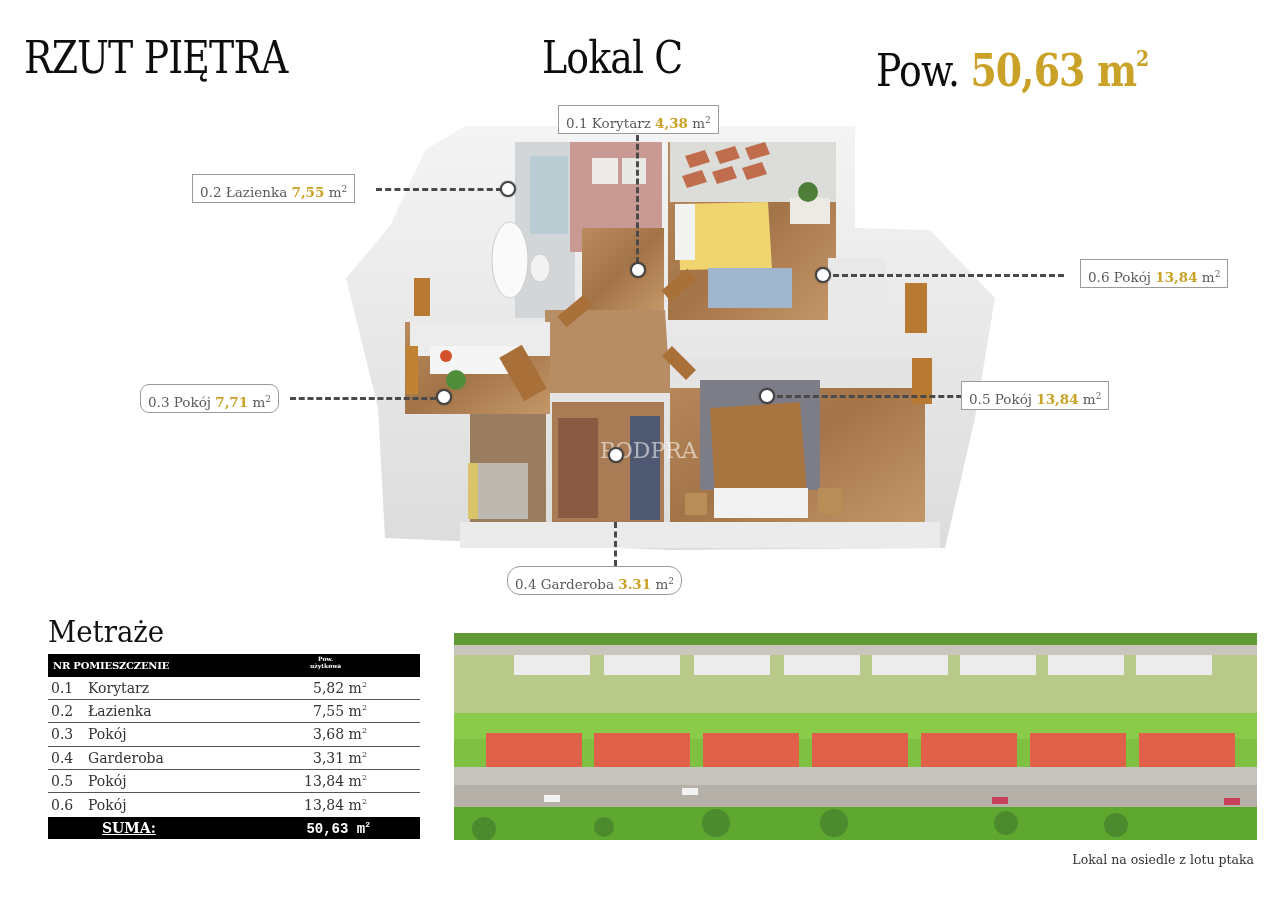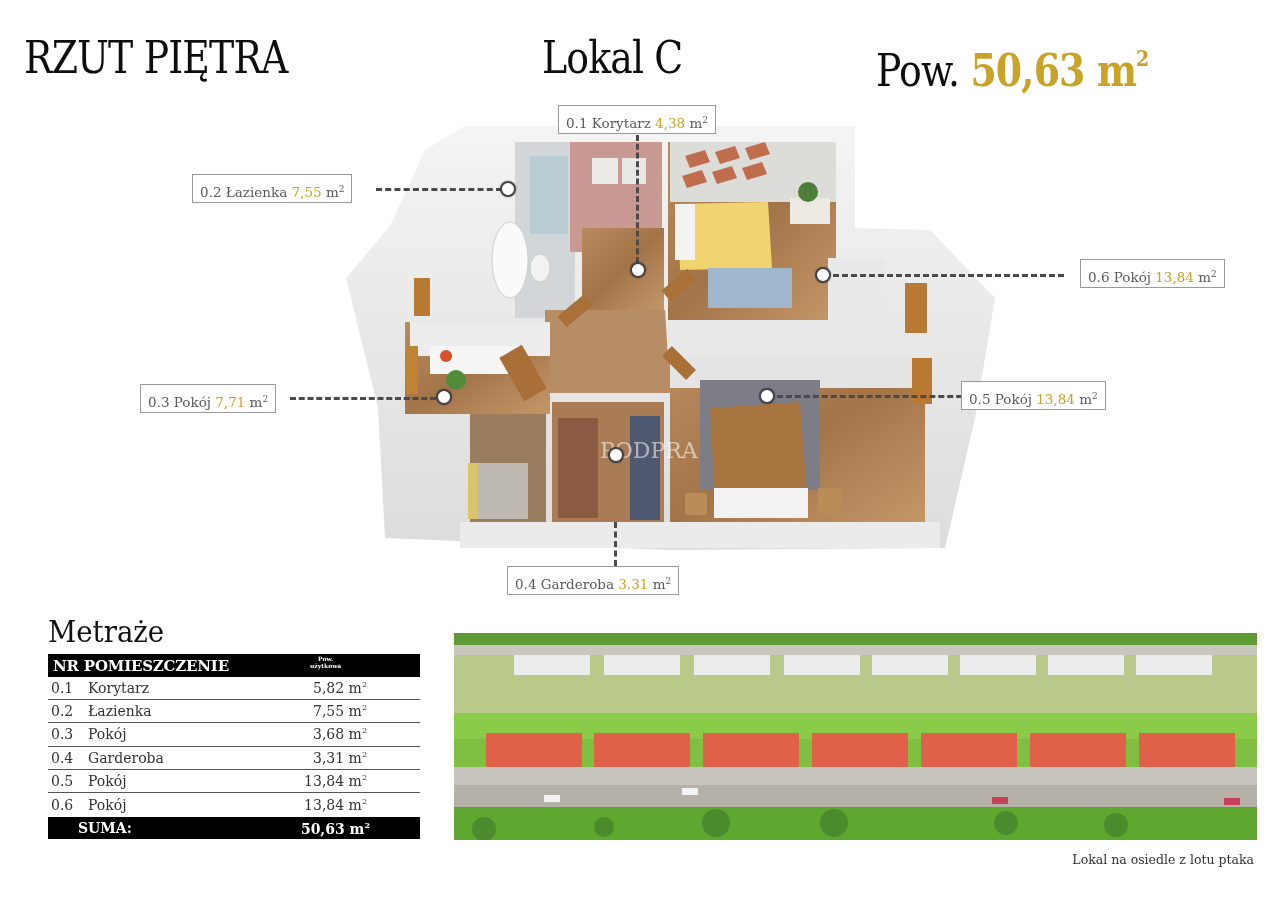--- a/index.html
+++ b/index.html
@@ -10,40 +10,40 @@
   .t-left { left: 24px; }
   .t-mid { left: 542px; }
   .t-right { left: 876px; }
   .gold { color: #c9a227; font-weight: bold; }
   .sup { font-size: 0.5em; vertical-align: 0.9em; }
 
   
   #plan { position: absolute; left: 330px; top: 118px; width: 670px; height: 436px; }
 
   .label-box { position: absolute; height: 29px; border: 1px solid #9a9a9a; background: #fff; font-family: "DejaVu Serif", serif; font-size: 13.5px; line-height: 27px; padding: 0 7px; white-space: nowrap; color: #5a5a5a; }
-  .label-box .val { color: #c9a227; font-weight: normal; }
+  .label-box .val { color: #c9a227; font-weight: bold; }
   .label-box .unit sup { font-size: 9px; }
   .dash-h { position: absolute; height: 0; border-top: 3px dashed #4a4a4a; }
   .dash-v { position: absolute; width: 0; border-left: 3px dashed #4a4a4a; }
   .dot { position: absolute; width: 16px; height: 16px; border-radius: 50%; background: #fff; border: 2px solid #444; box-shadow: 0 0 2px rgba(0,0,0,.4); }
 
   
   .metraze { position: absolute; left: 48px; top: 612px; font-size: 30px; line-height: 40px; color: #111; transform: scaleX(0.92); transform-origin: left; }
   .mtable { position: absolute; left: 48px; top: 654px; width: 372px; font-family: "DejaVu Serif", serif; }
   .mhead { height: 23px; background: #000; color: #fff; display: flex; align-items: center; position: relative; }
-  .mhead .h1 { font-weight: bold; font-size: 15px; padding-left: 5px; letter-spacing: -0.2px; }
+  .mhead .h1 { font-weight: bold; font-size: 10px; padding-left: 5px; letter-spacing: -0.2px; }
   .mhead .h2 { position: absolute; left: 262px; top: 1px; font-size: 6px; line-height: 7px; text-align: center; font-weight: bold; }
   .mrow { height: 23.2px; border-bottom: 1.5px solid #555; display: flex; align-items: center; font-size: 14px; color: #333; position: relative; }
   .mrow .nr { width: 30px; padding-left: 3px; }
   .mrow .nm { padding-left: 10px; }
   .mrow .ar { position: absolute; right: 53px; }
   .mrow .ar sup, .msum .ar sup { font-size: 8px; }
   .msum { height: 22px; background: #000; color: #fff; display: flex; align-items: center; font-weight: bold; font-size: 14px; position: relative; margin-top: 1px; }
-  .msum .nm { padding-left: 30px; }
-  .msum .ar { position: absolute; right: 50px; }
+  .msum .nm { padding-left: 54px; text-decoration: underline; }
+  .msum .ar { position: absolute; right: 50px; font-family: Liberation Mono, monospace; }
 
   
   #aerial { position: absolute; left: 454px; top: 633px; width: 803px; height: 207px; overflow: hidden; background: #7cbf3a; }
   .caption { position: absolute; right: 26px; top: 852px; font-size: 12.5px; color: #333; }
 </style>
 </head>
 <body>
 
 <div class="title t-left">RZUT PIĘTRA</div>
 <div class="title t-mid">Lokal  C</div>
@@ -138,29 +138,29 @@
 </div>
 <div class="dash-v" style="left:636px;top:135px;height:128px;"></div>
 <div class="dot" style="left:630px;top:262px;"></div>
 
 <div class="label-box" style="left:192px;top:174px;">
   <span>0.2</span> <span>Łazienka</span> <span class="val">7,55</span> <span class="unit"><span>m</span><sup>2</sup></span>
 </div>
 <div class="dash-h" style="left:376px;top:188px;width:126px;"></div>
 <div class="dot" style="left:500px;top:181px;"></div>
 
-<div class="label-box" style="left:140px;top:384px;">
+<div class="label-box" style="left:140px;top:384px;border-radius:9px;">
   <span>0.3</span> <span>Pokój</span> <span class="val">7,71</span> <span class="unit"><span>m</span><sup>2</sup></span>
 </div>
 <div class="dash-h" style="left:290px;top:397px;width:146px;"></div>
 <div class="dot" style="left:436px;top:389px;"></div>
 
 <div class="dot" style="left:608px;top:447px;"></div>
 <div class="dash-v" style="left:614px;top:522px;height:44px;"></div>
-<div class="label-box" style="left:507px;top:566px;">
+<div class="label-box" style="left:507px;top:566px;border-radius:13px;">
   <span>0.4</span> <span>Garderoba</span> <span class="val">3.31</span> <span class="unit"><span>m</span><sup>2</sup></span>
 </div>
 
 <div class="dot" style="left:759px;top:388px;"></div>
 <div class="dash-h" style="left:777px;top:395px;width:230px;"></div>
 <div class="label-box" style="left:961px;top:381px;">
   <span>0.5</span> <span>Pokój</span> <span class="val">13,84</span> <span class="unit"><span>m</span><sup>2</sup></span>
 </div>
 
 <div class="dot" style="left:815px;top:267px;"></div>

